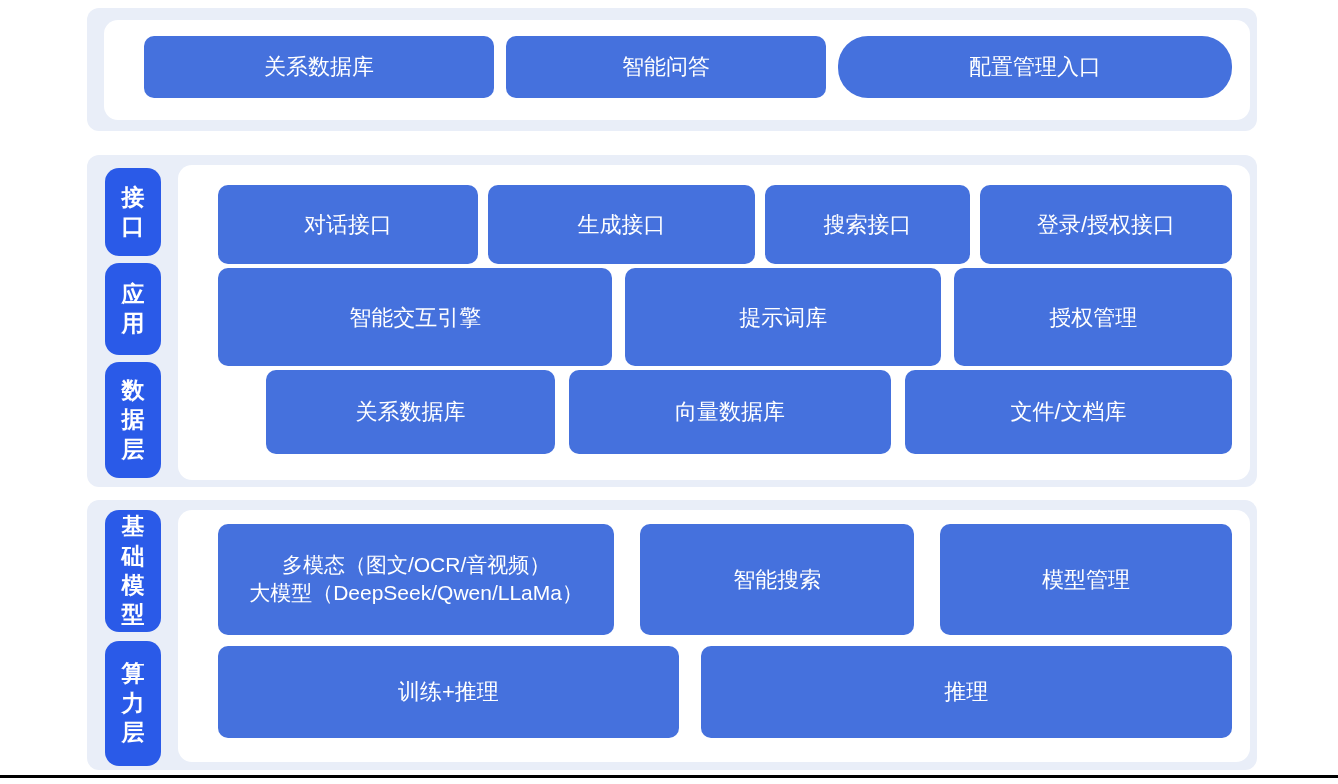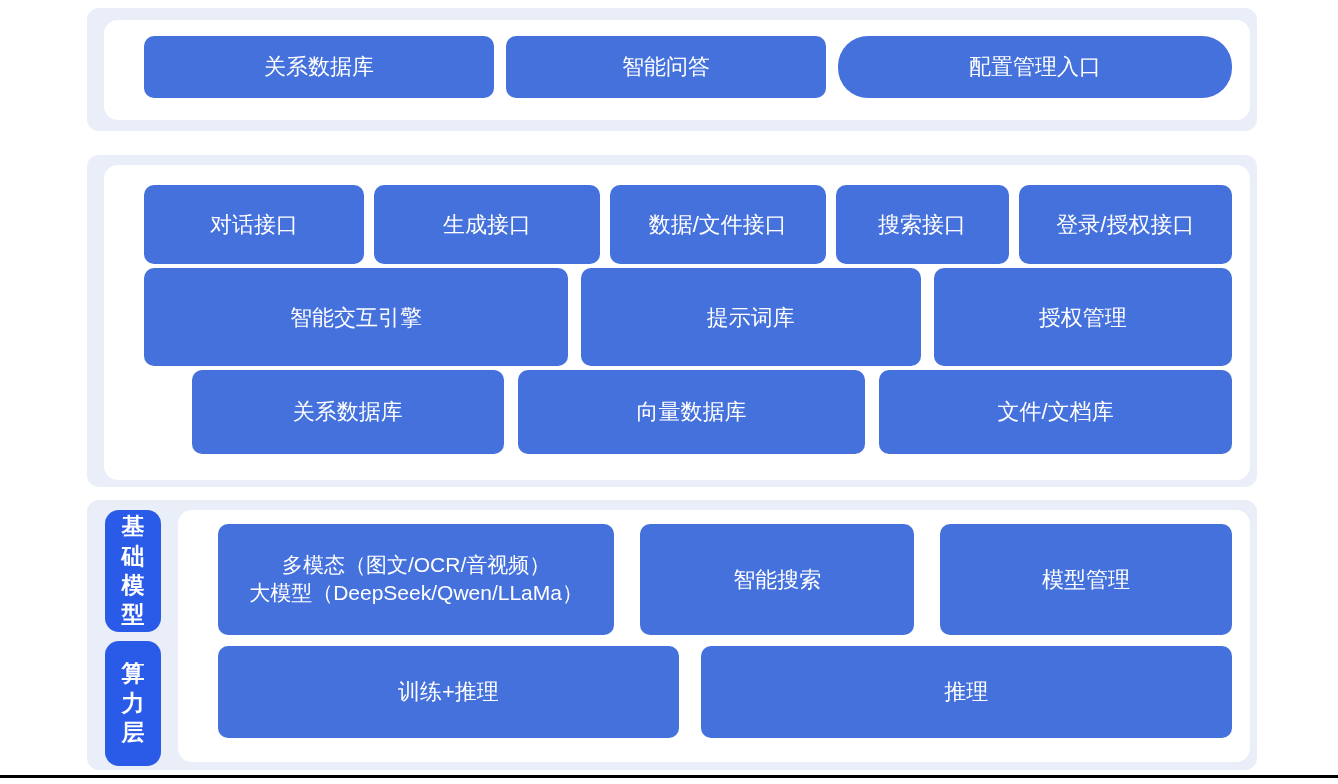--- a/index.html
+++ b/index.html
@@ -108,25 +108,35 @@
     <div class="content">
       <div class="row row-user">
         <div class="box g325">关系数据库</div>
         <div class="box g297">智能问答</div>
         <div class="box g366">配置管理入口</div>
       </div>
     </div>
   </section>
 
   <section class="panel panel-mid">
+    <div class="labels">
+      <div class="layer-label lbl-if">
+        <span class="vtxt">接口</span>
+      </div>
+      <div class="layer-label lbl-app">
+        <span class="vtxt">应用</span>
+      </div>
+      <div class="layer-label lbl-data">
+        <span class="vtxt">数据层</span>
+      </div>
+    </div>
     <div class="content">
       <div class="row row-if">
         <div class="box g203">对话接口</div>
         <div class="box g209">生成接口</div>
-        <div class="box g199">数据/文件接口</div>
         <div class="box g160">搜索接口</div>
         <div class="box g197">登录/授权接口</div>
       </div>
       <div class="row row-app">
         <div class="box g267">智能交互引擎</div>
         <div class="box g214">提示词库</div>
         <div class="box g188">授权管理</div>
       </div>
       <div class="row row-data">
         <div class="box g303">关系数据库</div>

